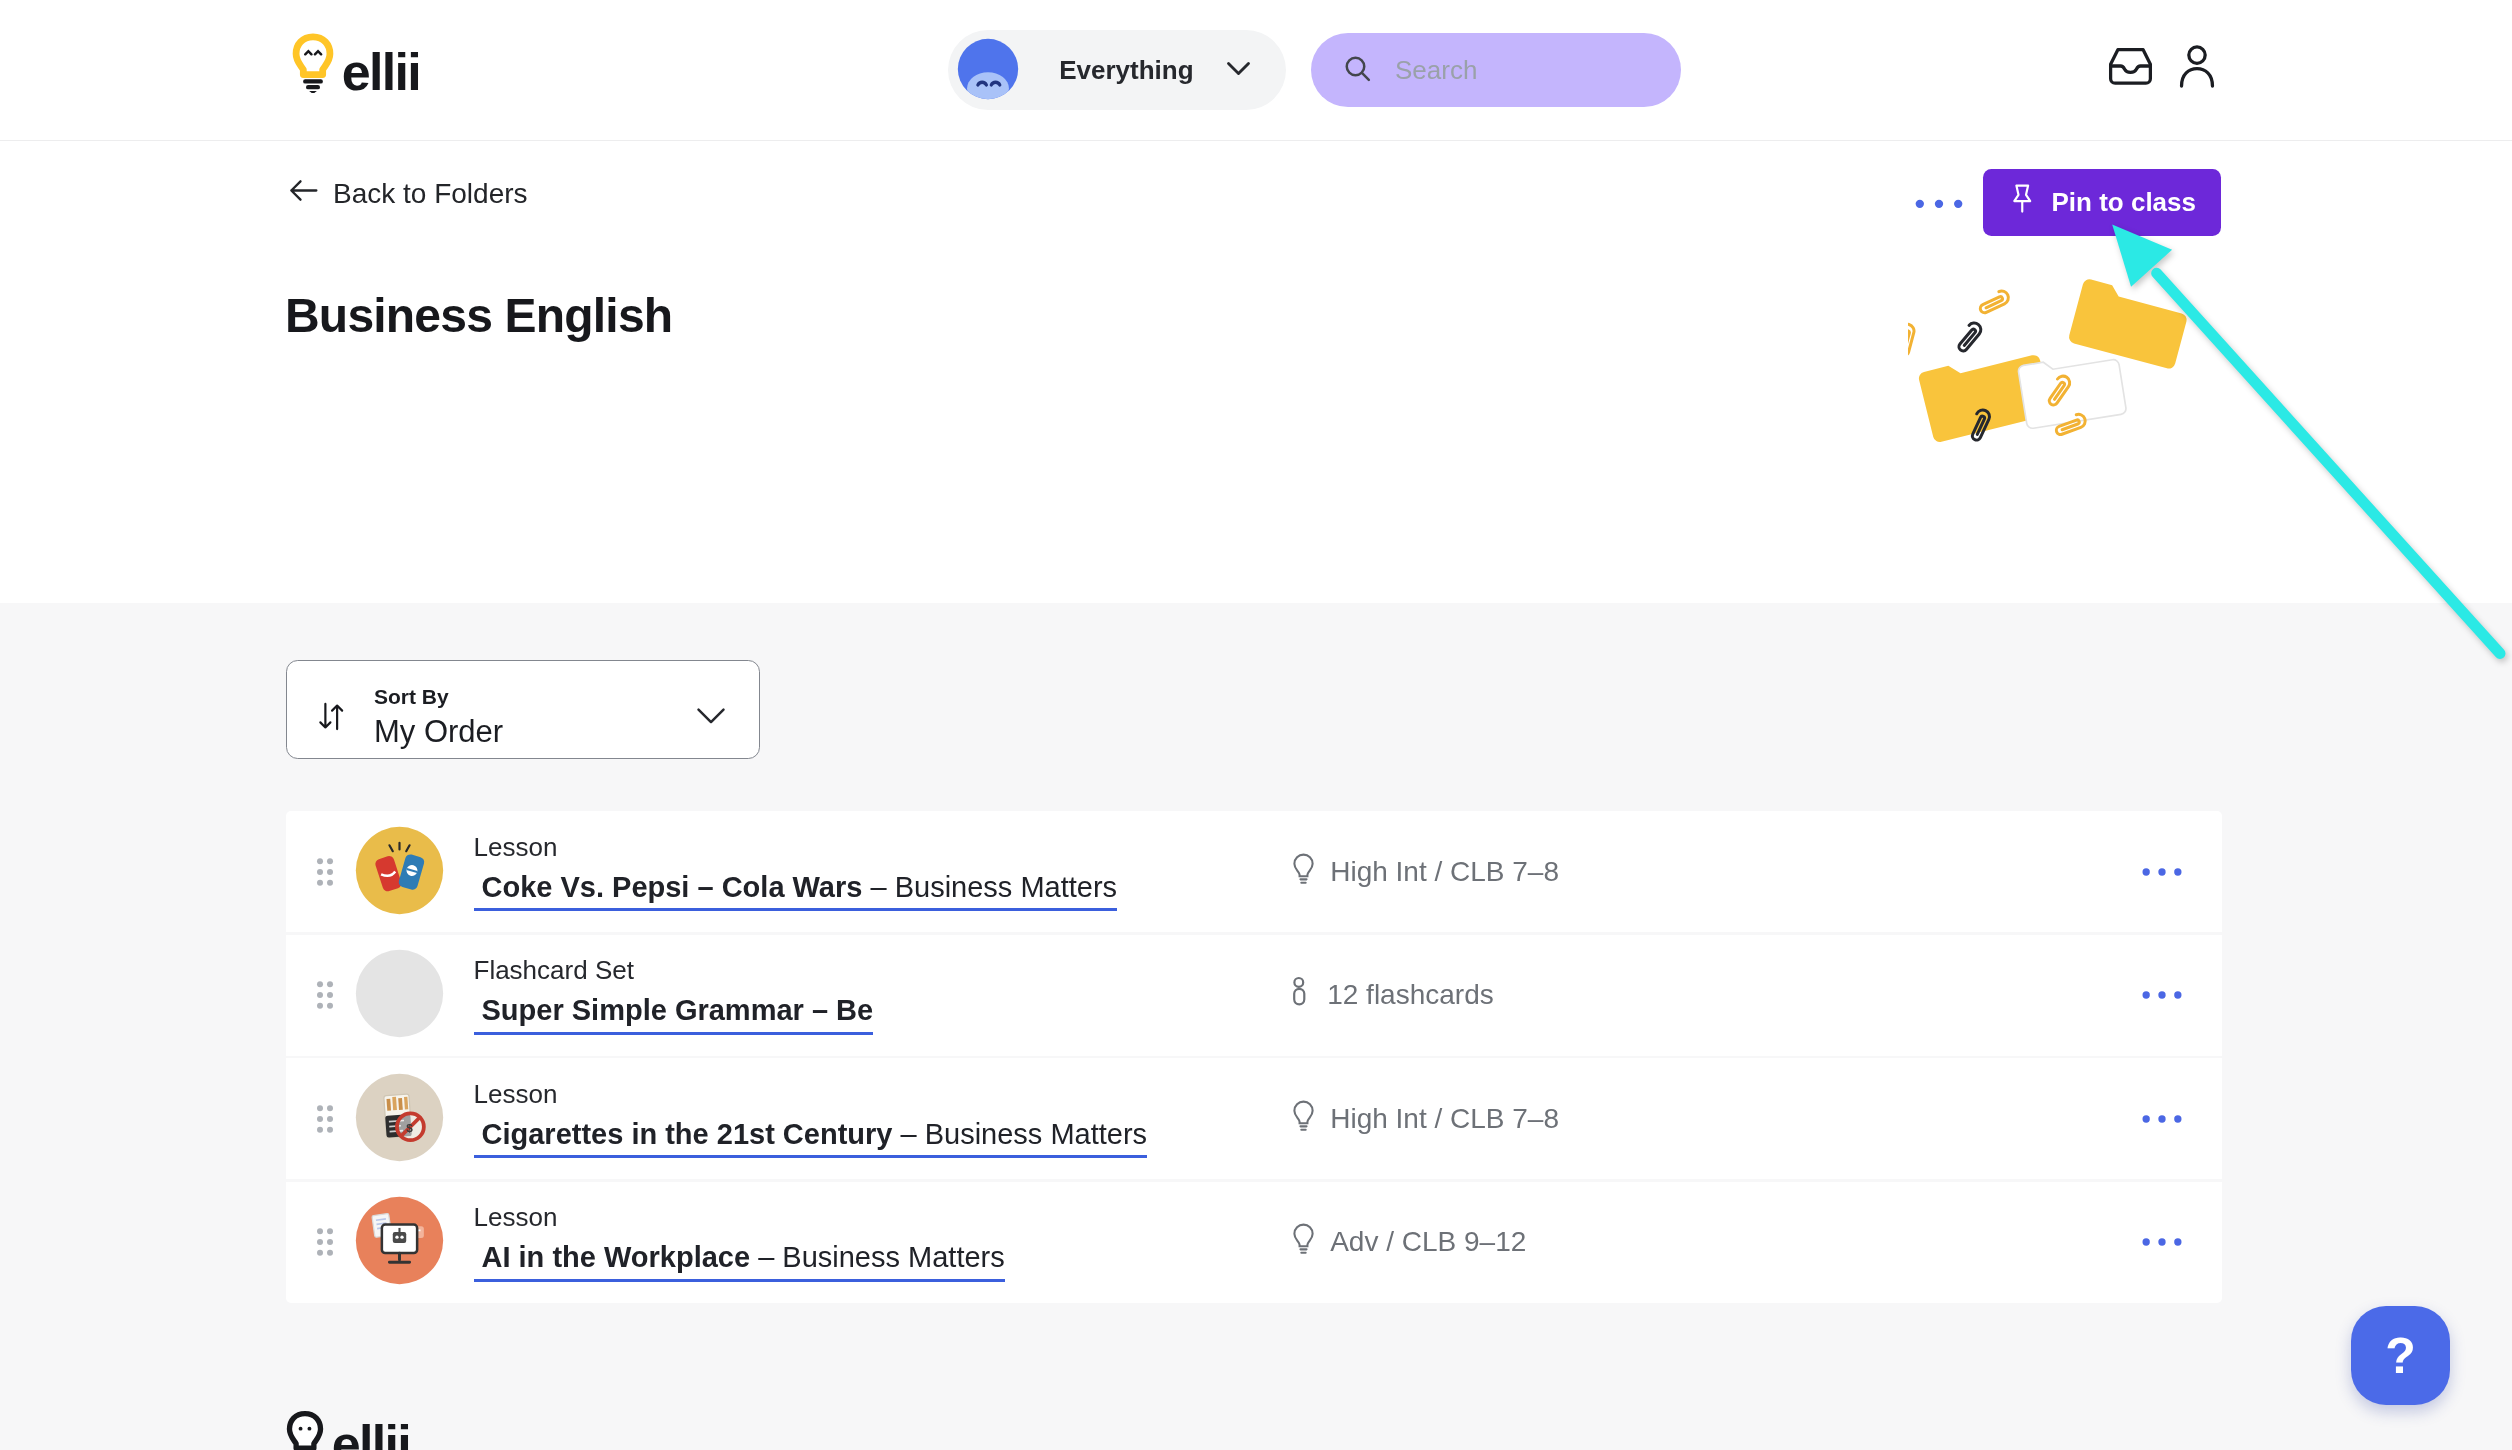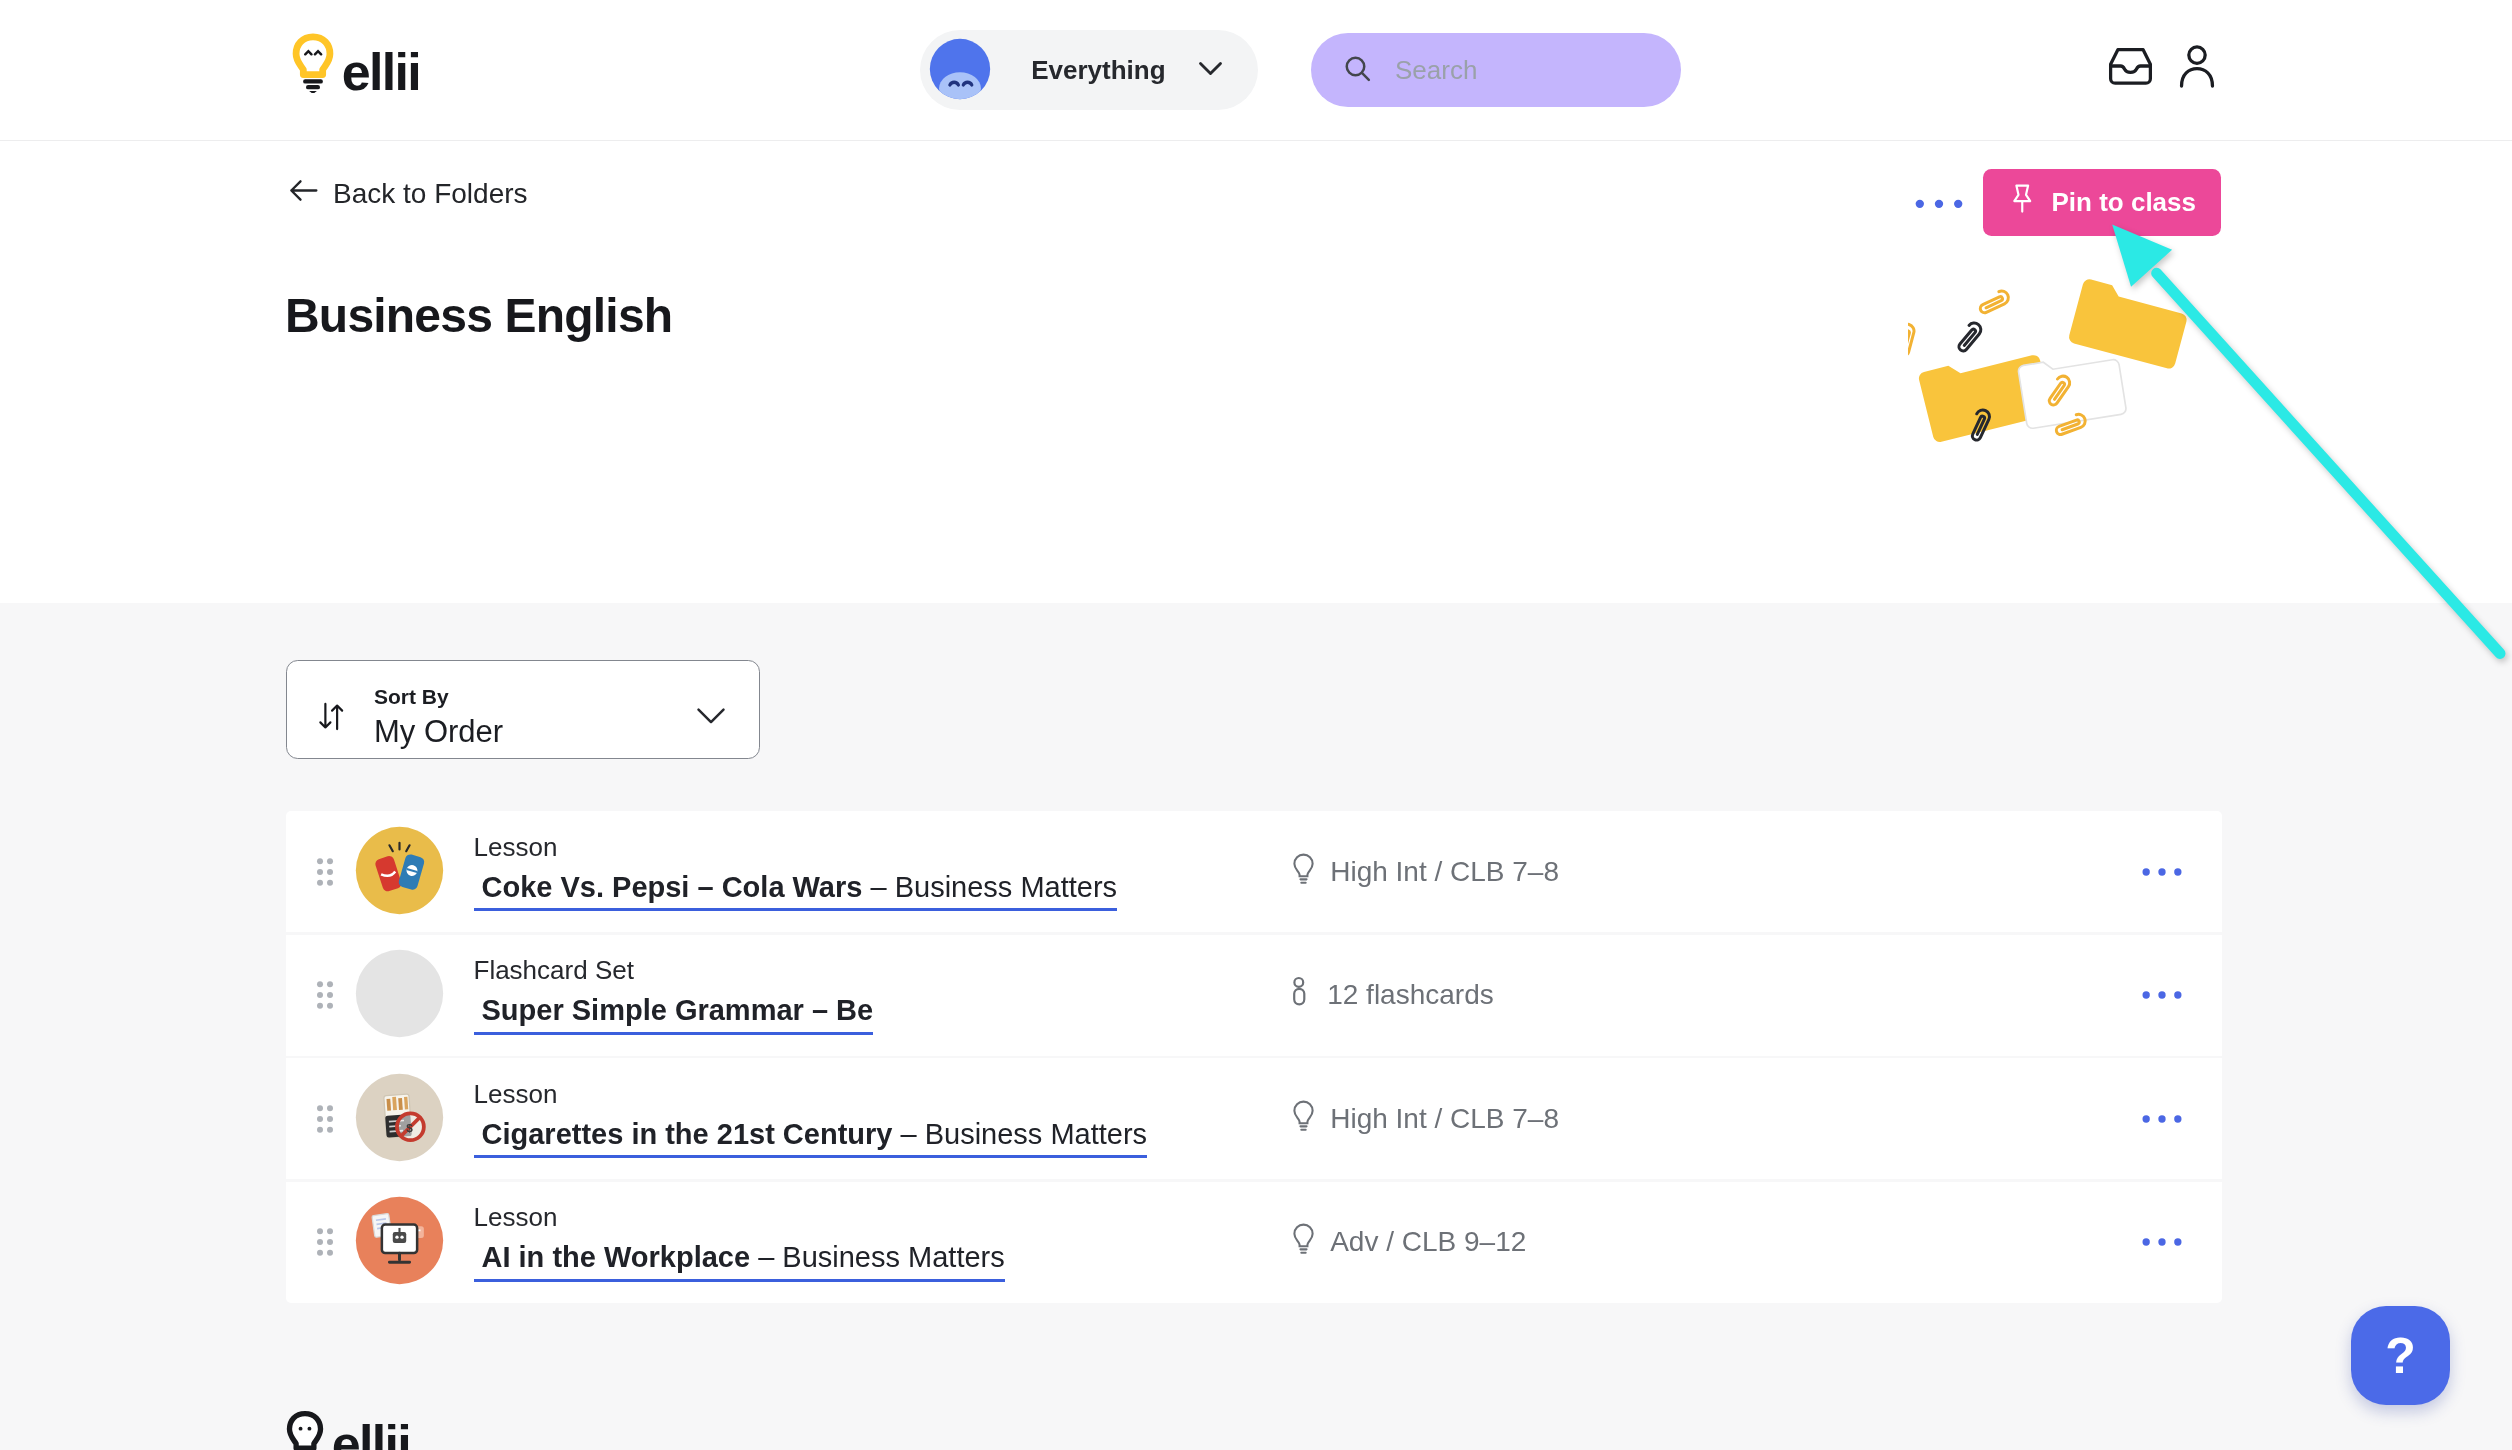--- a/index.html
+++ b/index.html
@@ -6,42 +6,42 @@
   html,body { width:2512px; height:1450px; }
   body {
     font-family:"Liberation Sans", sans-serif;
     background:#ffffff; position:relative; overflow:hidden; color:#1b1d22;
   }
   
   .header { position:absolute; top:0; left:0; right:0; height:141px; background:#fff;
             border-bottom:1.7px solid #ededee; z-index:5; }
   .logo { position:absolute; left:291px; top:33px; display:flex; align-items:flex-end; gap:6.7px; }
   .logo-text { font-size:52px; font-weight:800; letter-spacing:-1.7px; color:#17181c; line-height:0.9; }
-  .scope-pill { position:absolute; left:920px; top:30px; width:338px; height:80px;
+  .scope-pill { position:absolute; left:948px; top:30px; width:338px; height:80px;
                 background:#f3f4f5; border-radius:40px; display:flex; align-items:center;
                 padding:0 35px 0 9.2px; cursor:pointer;text-align:center; }
   .scope-label { font-size:26px; font-weight:700; color:#26282d; margin-left:40px; }
   .scope-chevron { margin-left:auto; }
   .search-pill { position:absolute; left:1311px; top:33px; width:370px; height:74px;
                  background:#c4b5fd; border-radius:37px; display:flex; align-items:center;
                  padding:0 25px 0 32px; }
   .search-input { border:none; outline:none; background:transparent; font-size:26px;
                   font-family:"Liberation Sans",sans-serif; color:#3a3d42; margin-left:22px; width:243px; }
   .search-input::placeholder { color:#9aa1a9; }
   .icon-btn { position:absolute; background:none; border:none; cursor:pointer; }
   .inbox-btn { left:2107px; top:44px; }
   .profile-btn { left:2177px; top:44px; }
 
   
   .back-link { position:absolute; left:288px; top:178px; display:flex; align-items:center;
                gap:15px; font-size:28px; color:#232529; cursor:pointer; z-index:6; }
   .toolbar-ellipsis { position:absolute; left:1909px; top:184px; width:59px; height:39px;
                       display:flex; align-items:center; justify-content:center; cursor:pointer; z-index:6; }
   .pin-btn { position:absolute; left:1983px; top:169px; width:238px; height:67px;
-             background:#ec4899; border:none; border-radius:8.4px; color:#fff;
+             background:#6d28d9; border:none; border-radius:8.4px; color:#fff;
              font-size:26px; font-weight:700; font-family:"Liberation Sans",sans-serif;
              display:flex; align-items:center; justify-content:center; gap:15px;
              cursor:pointer; z-index:6; }
 
   .page-title { position:absolute; left:285px; top:288px; font-size:48px; font-weight:700;
                 letter-spacing:-0.8px; color:#17181c; z-index:6; }
 
   .folder-illustration { position:absolute; left:1908px; top:265px; z-index:4; }
 
   

